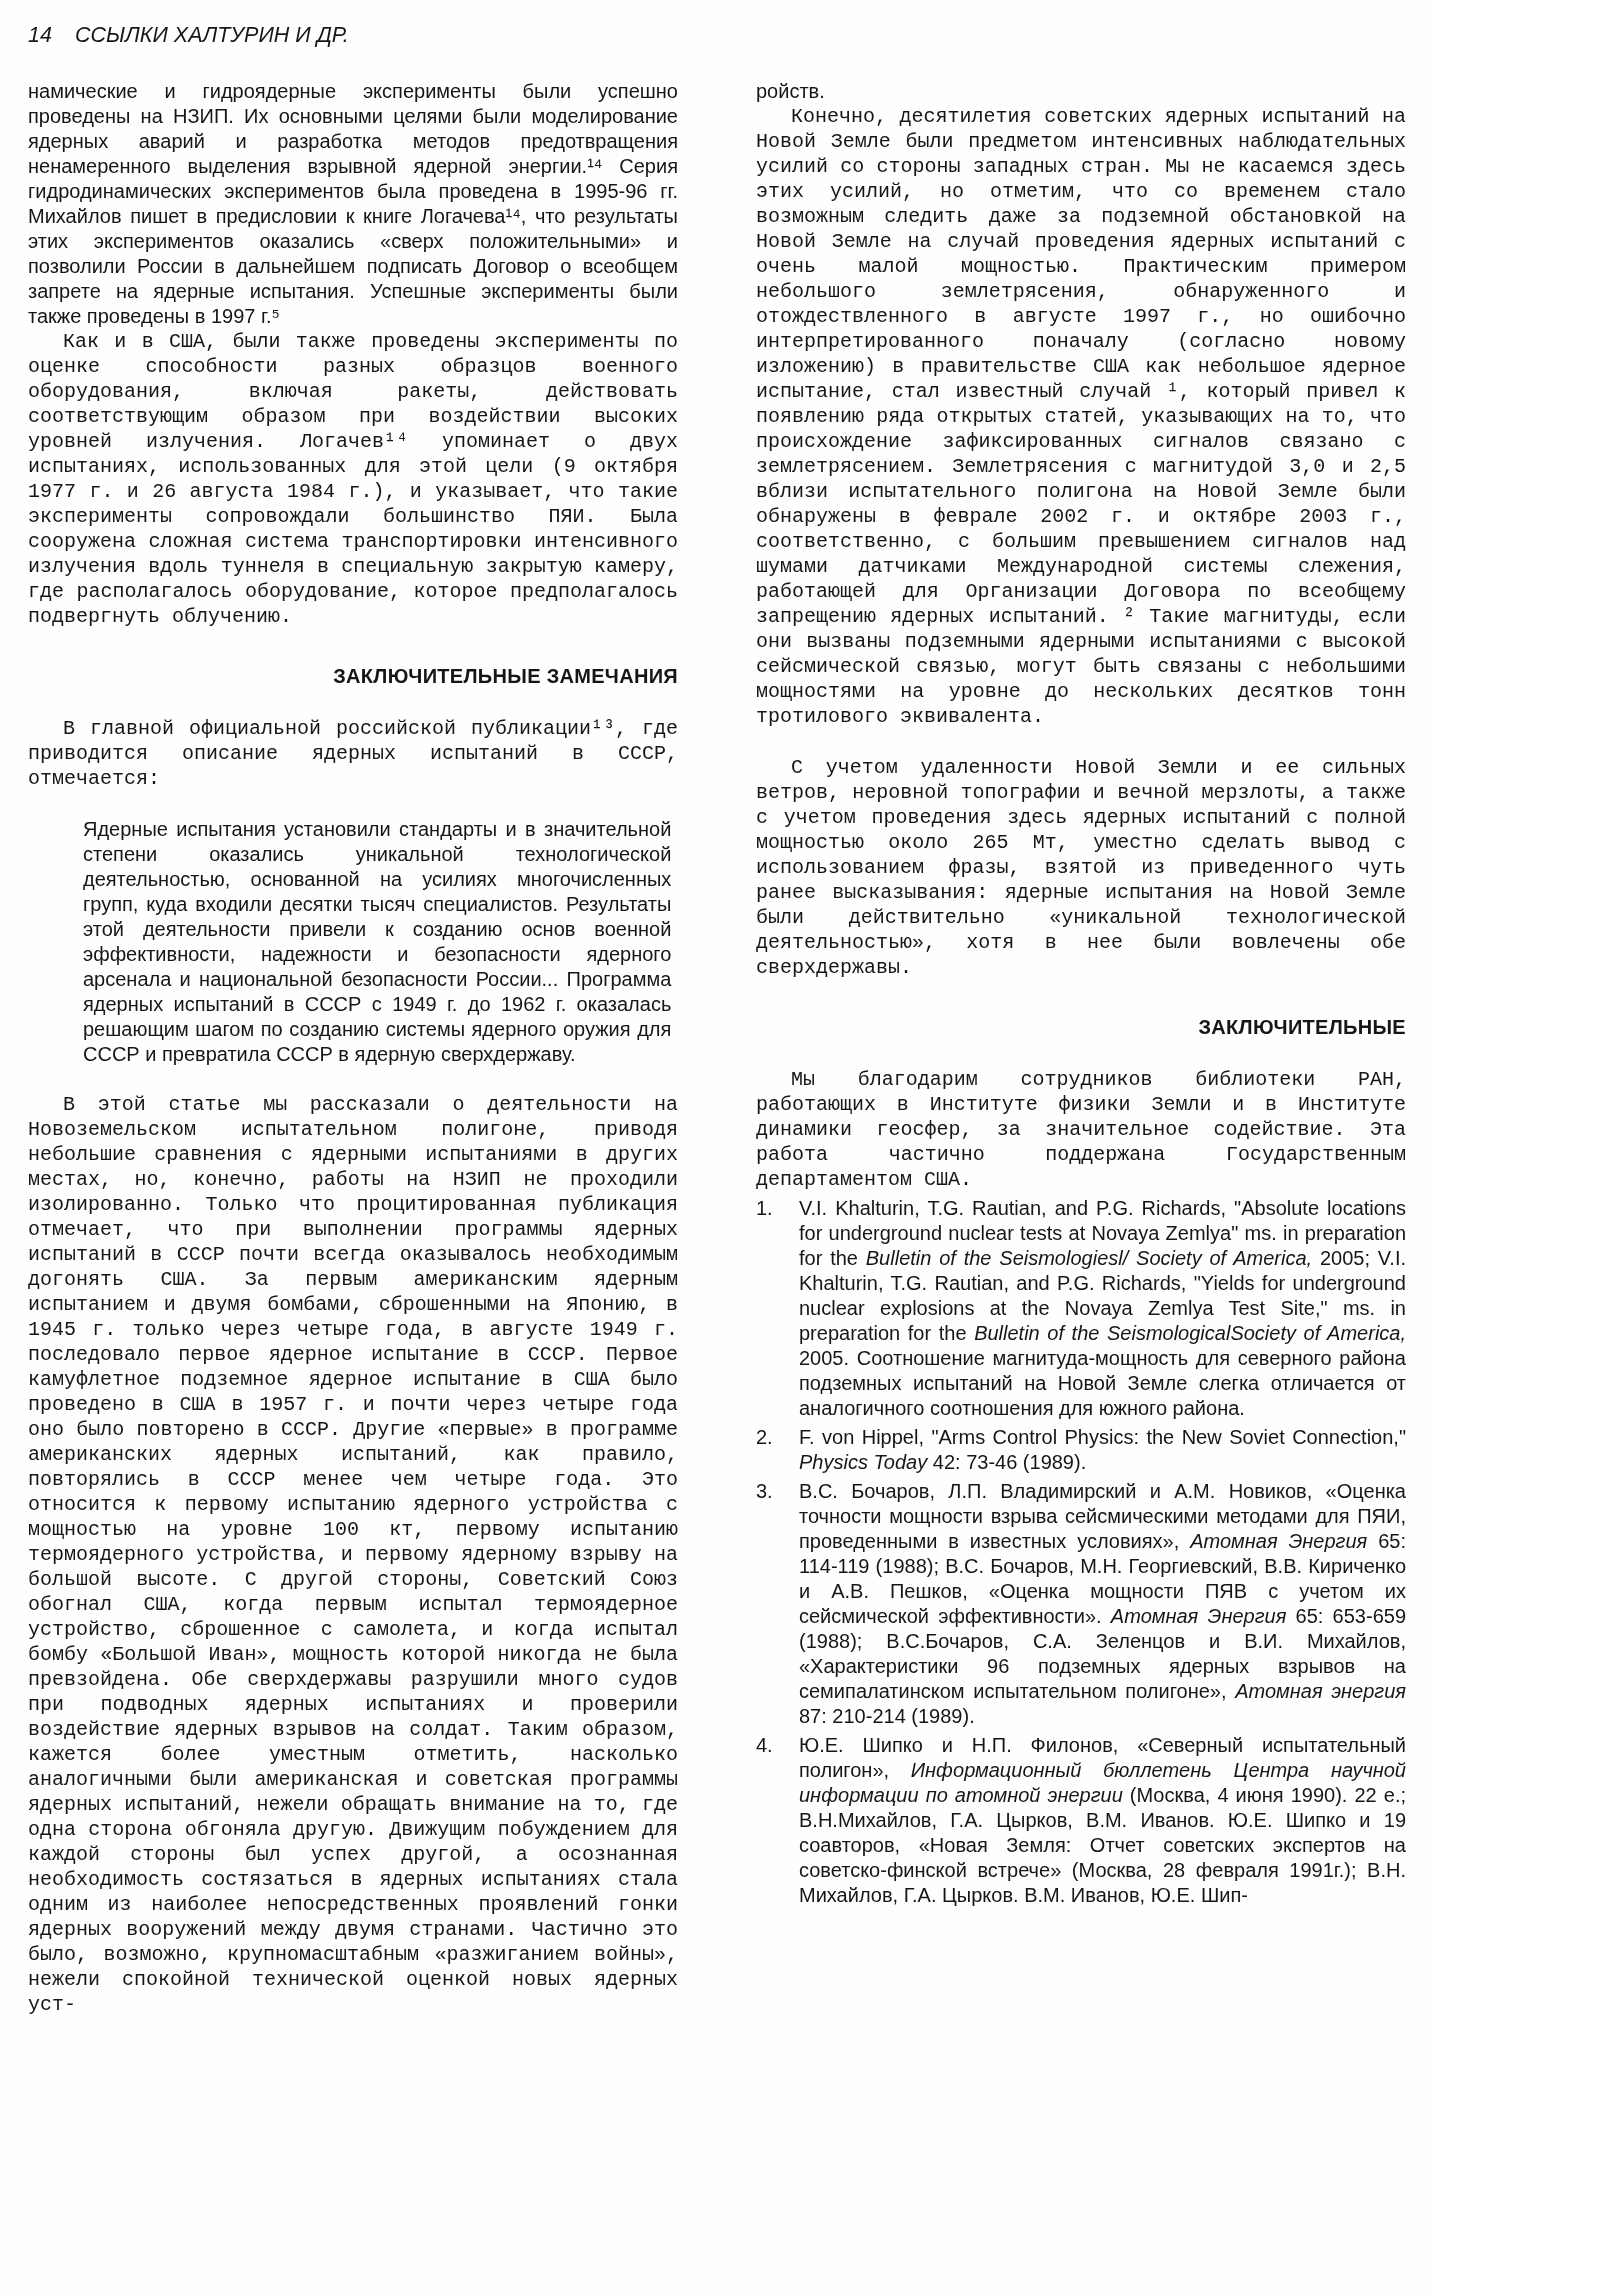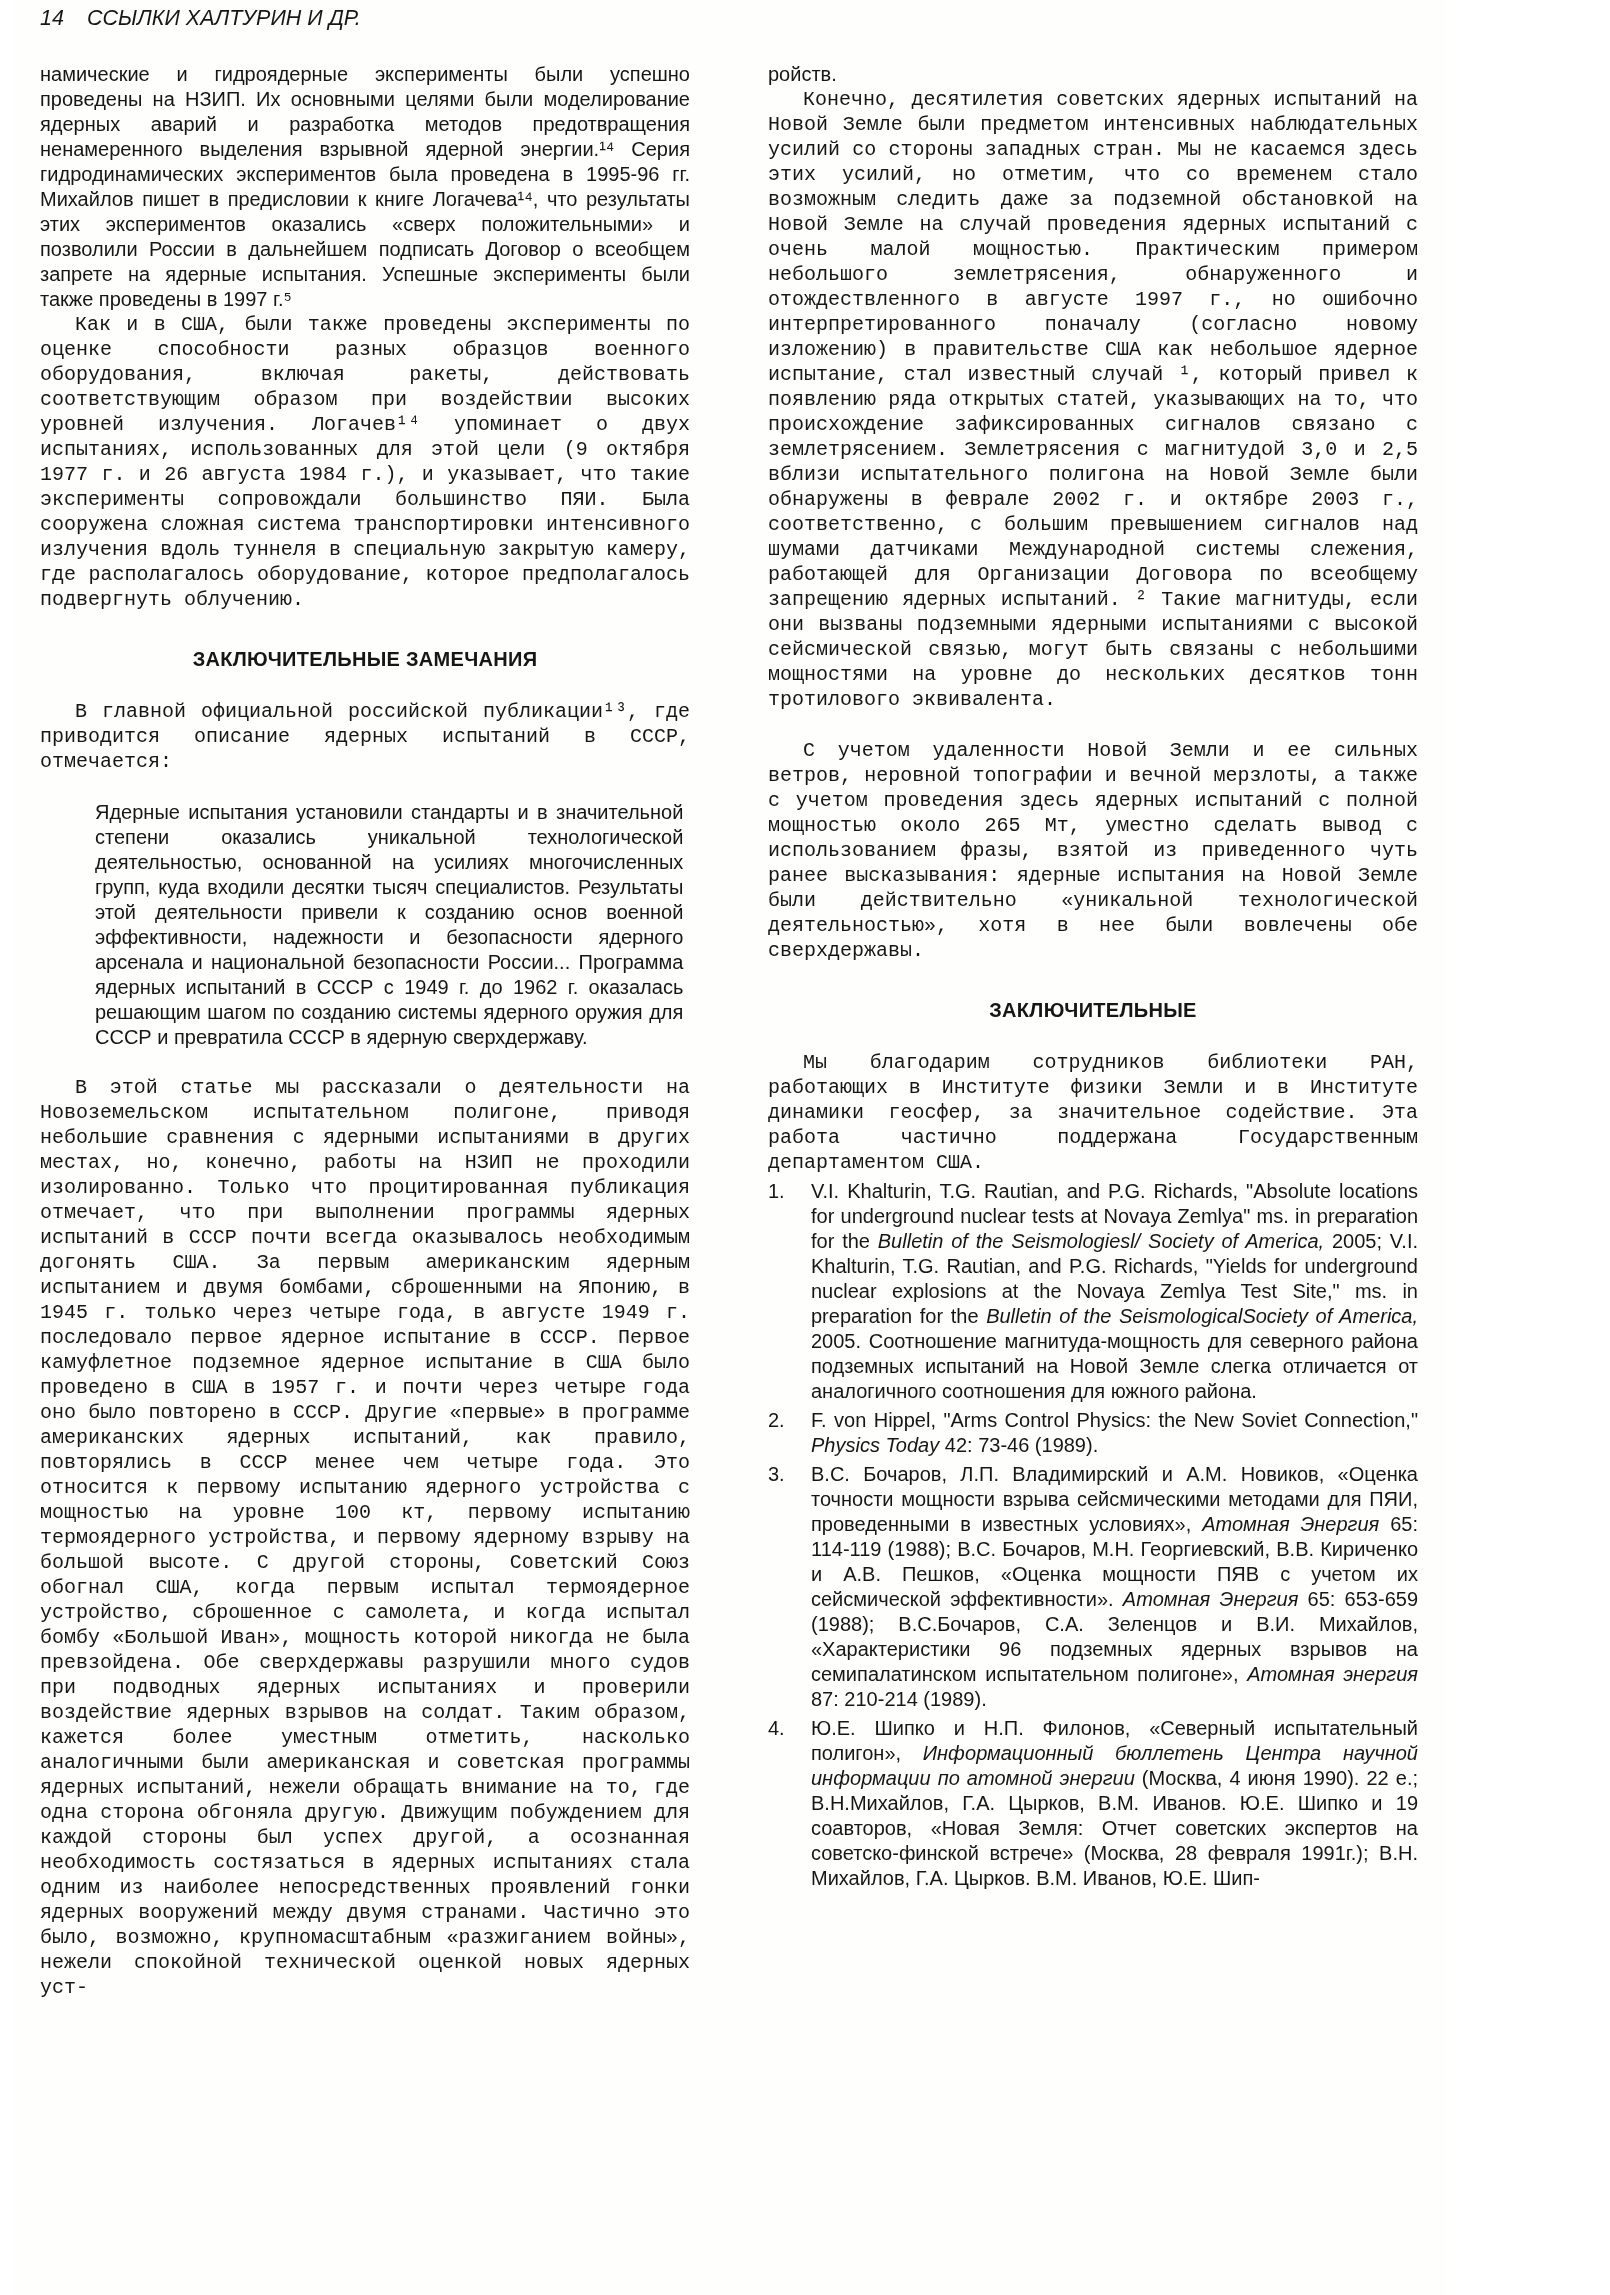--- a/index.html
+++ b/index.html
@@ -6,23 +6,22 @@
   html, body { background: #ffffff; }
   body {
     width: 1610px;
     min-height: 2295px;
     color: #161616;
     font-family: "Liberation Sans", "DejaVu Sans", sans-serif;
   }
   .page {
     width: 1434px;
     min-height: 2295px;
-    padding: 6px 28px 32px 28px;
+    padding: 23px 28px 32px 28px;
     background: #fefefc;
-    margin-left: 12px;
   }
   .page-header {
     display: flex;
     align-items: baseline;
     gap: 23px;
     font-size: 21.5px;
     font-style: italic;
     margin-bottom: 31px;
   }
   .page-header .pnum { font-style: italic; }
@@ -33,21 +32,21 @@
   .col {
     flex: 1 1 0;
     font-size: 20px;
     line-height: 1.25;
     text-align: justify;
   }
   .col p { margin: 0; }
   .col p.ind { text-indent: 35px; font-family: Liberation Mono, monospace; }
   .col p.space-above { margin-top: 25.5px; }
   h2.sect {
-    text-align: center;
+    text-align: right;
     font-weight: bold;
     font-size: 20px;
     margin: 35px 0 27px 0;
     letter-spacing: 0.3px;
   }
   blockquote {
     margin: 25.5px 6.7px 25.5px 55px;
     text-align: justify;
   }
   ol.refs { list-style: none; margin-top: 4px; }

